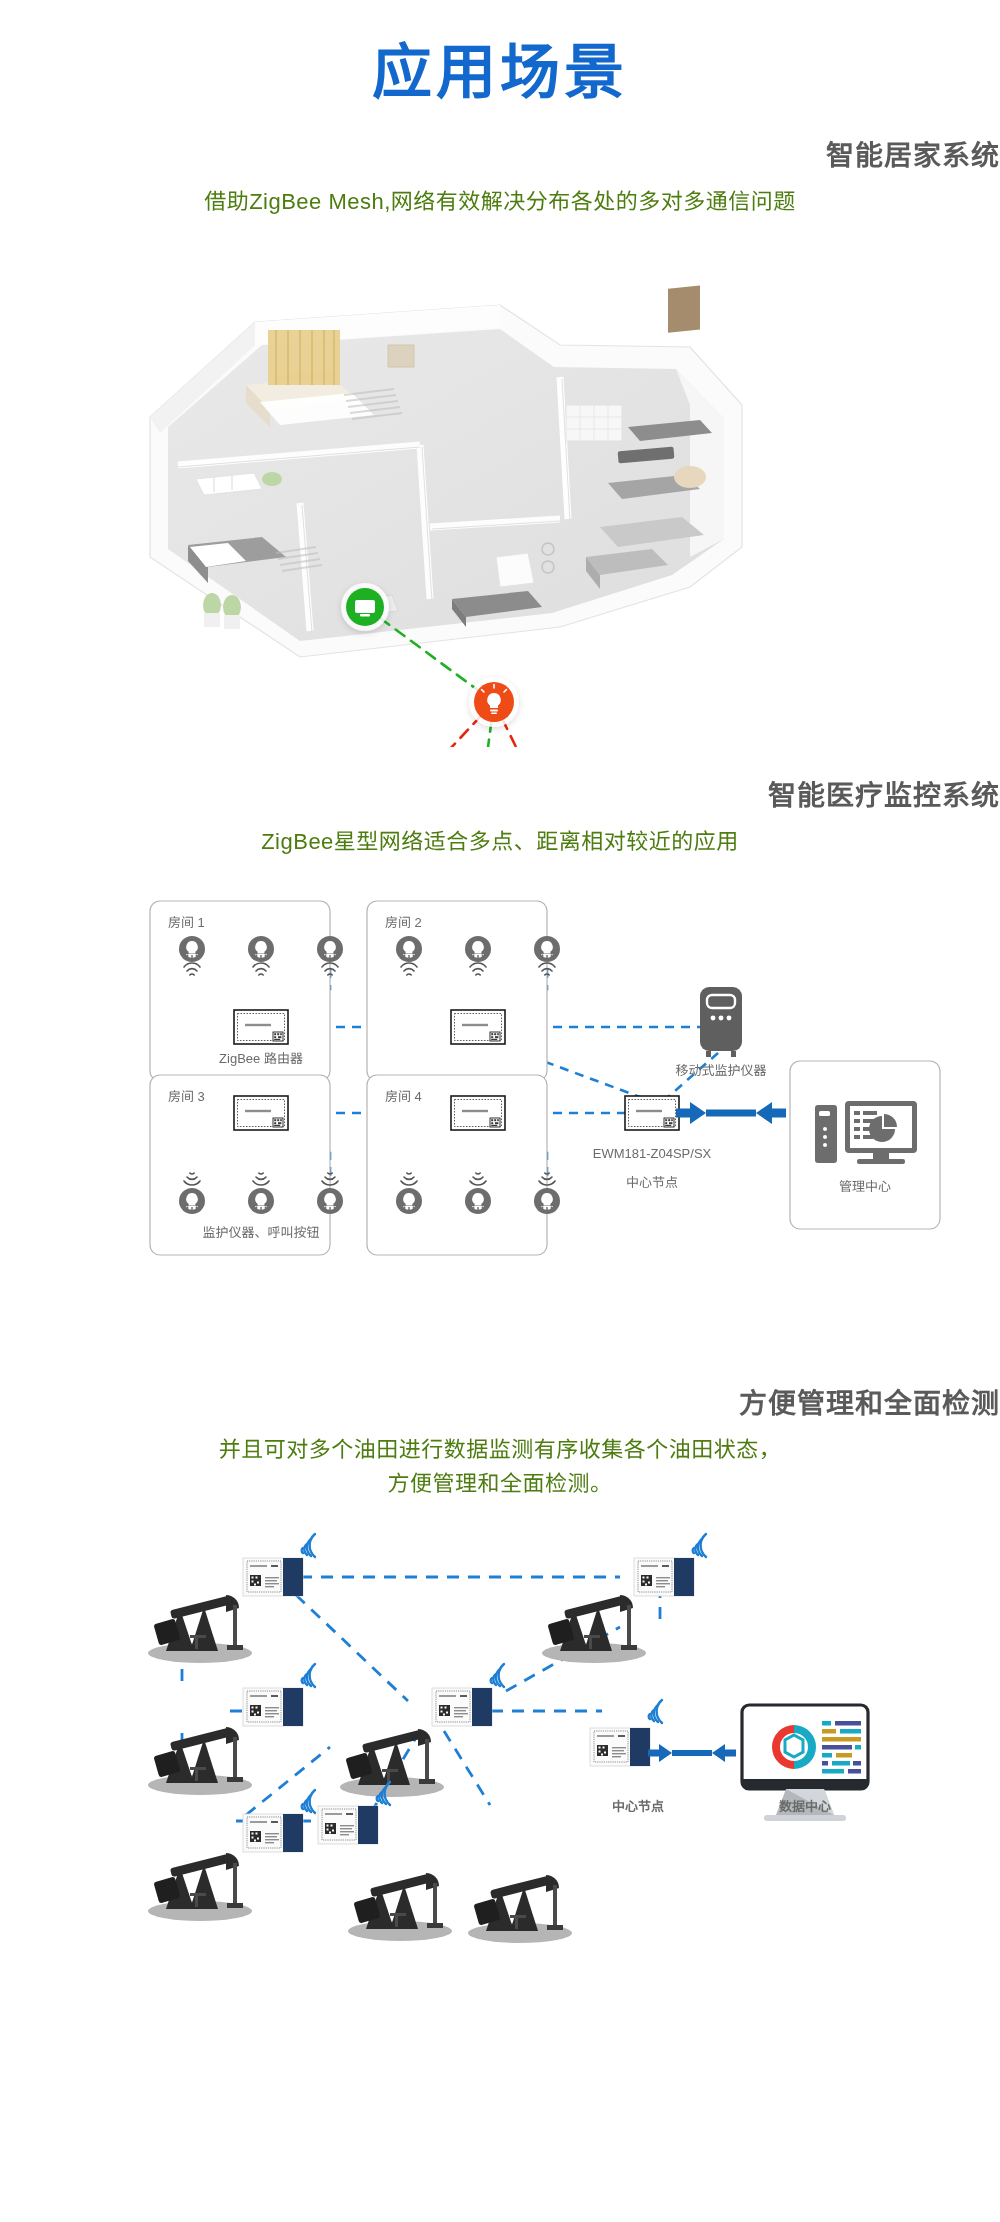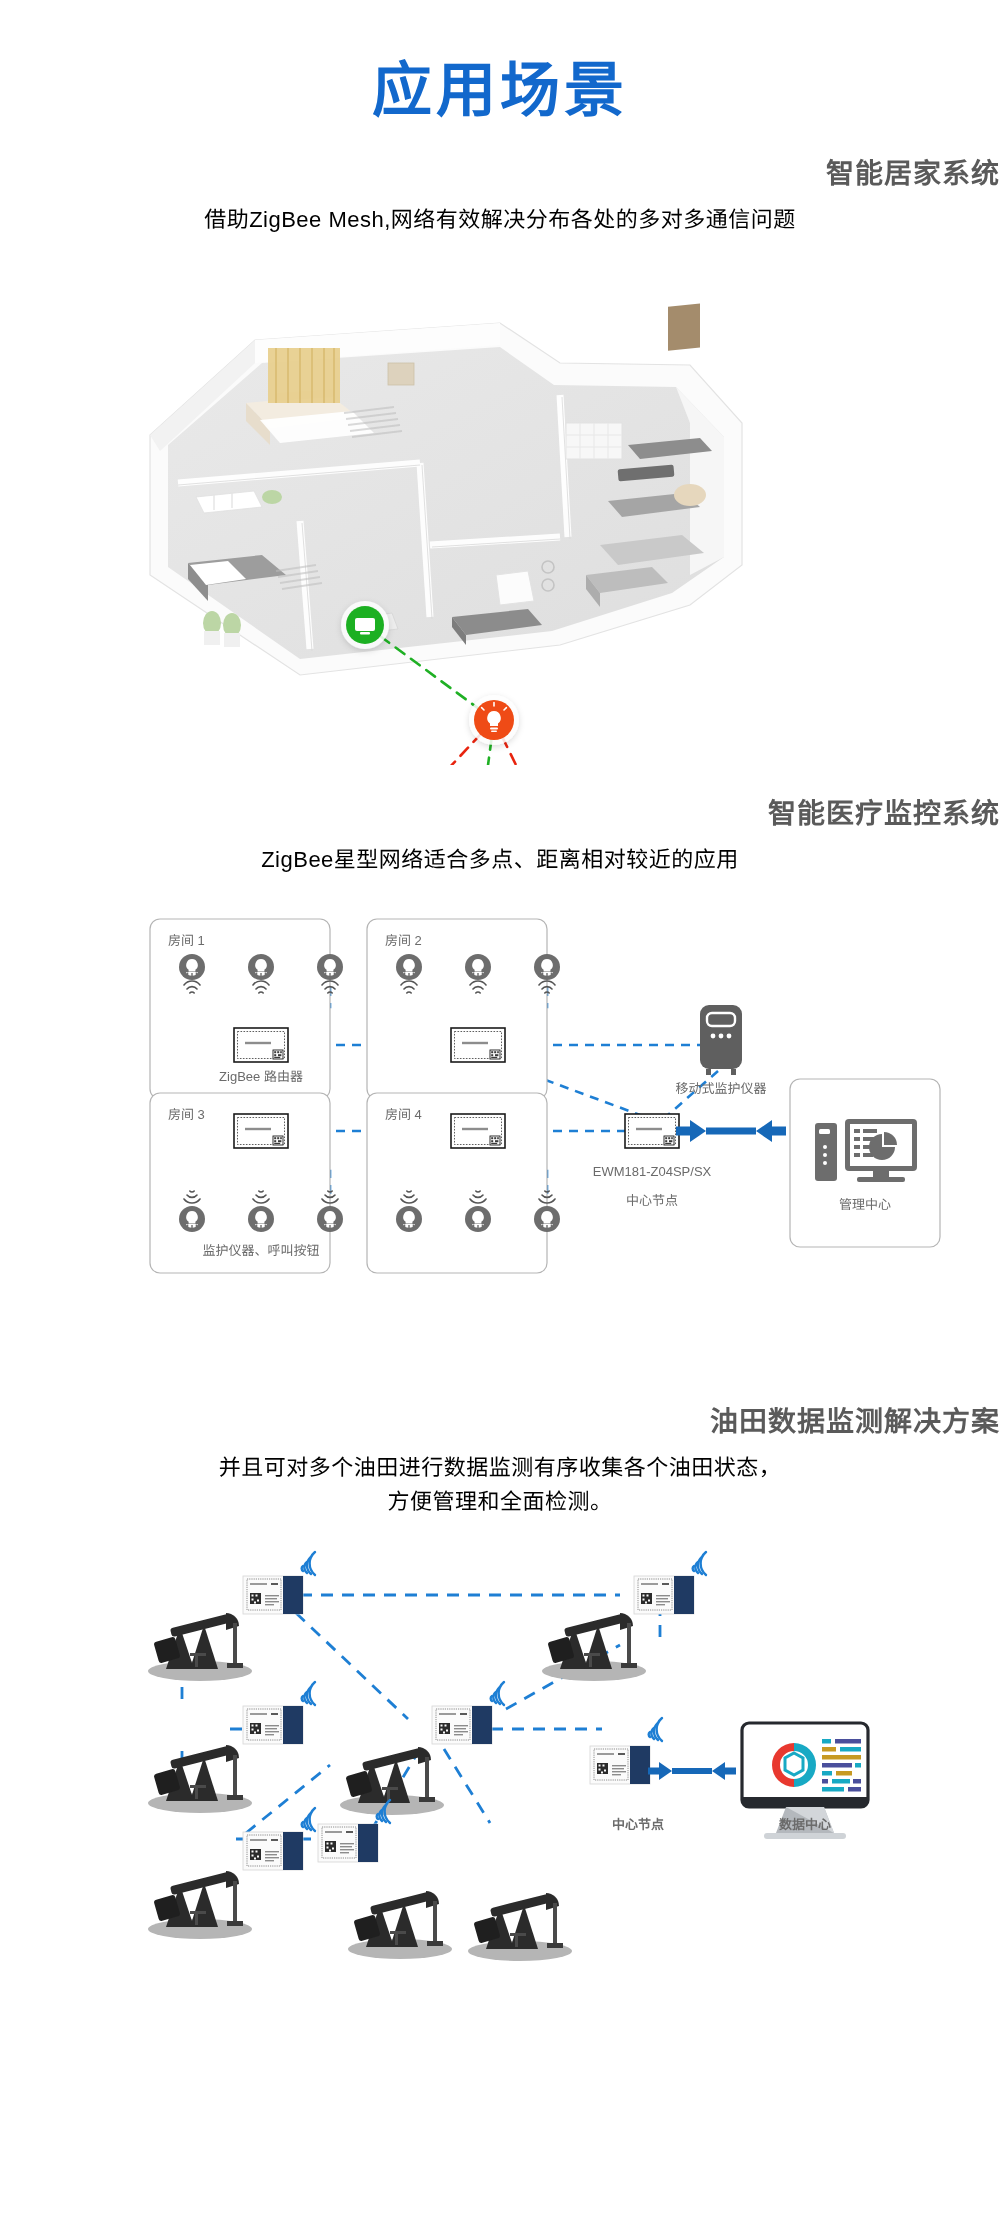--- a/index.html
+++ b/index.html
@@ -13,36 +13,36 @@
 
   .page { width: 1000px; height: 2222px; position: relative; }
 
   
   .main-title {
     text-align: center;
     font-size: 60px;
     font-weight: 700;
     color: #1268cc;
     letter-spacing: 4px;
-    padding-top: 56px;
+    padding-top: 38px;
     line-height: 1.15;
   }
   .section-title {
     text-align: right;
     font-size: 28px;
     font-weight: 700;
     color: #5a5a5a;
     letter-spacing: 1px;
     margin-top: 26px;
   }
   .section-sub {
     text-align: center;
     font-size: 22px;
     font-weight: 400;
-    color: #000000;
+    color: #4d7c0f;
     letter-spacing: 0.5px;
     margin-top: 12px;
     line-height: 1.55;
   }
   .section-sub .ln { display: block; }
 
   
   .home-fig { position: relative; width: 1000px; height: 520px; margin-top: 8px; }
   .home-fig svg { display: block; }
 
@@ -467,21 +467,21 @@
           <path d="M895,244 a13,13 0 1 1 -13,-13 v13z" fill="#6d6d6d"></path>
           <path d="M884,229 a13,13 0 0 1 13,13 h-13z" fill="#6d6d6d"></path>
           <rect x="873" y="268" width="16" height="8"></rect>
           <rect x="857" y="274" width="48" height="5" rx="2"></rect>
         </g>
         <text class="lbl" x="865" y="306" text-anchor="middle">管理中心</text>
       </g>
     </svg>
   </div>
 
-  <div class="section-title">油田数据监测解决方案</div>
+  <div class="section-title">方便管理和全面检测</div>
   <div class="section-sub">
     <span class="ln">并且可对多个油田进行数据监测有序收集各个油田状态，</span>
     <span class="ln">方便管理和全面检测。</span>
   </div>
 
   <div class="oil-fig">
     <svg width="1000" height="430" viewBox="0 0 1000 430">
       <defs>
         <g id="pumpjack">
           <ellipse cx="0" cy="40" rx="52" ry="10" fill="#b5b5b5"></ellipse>

